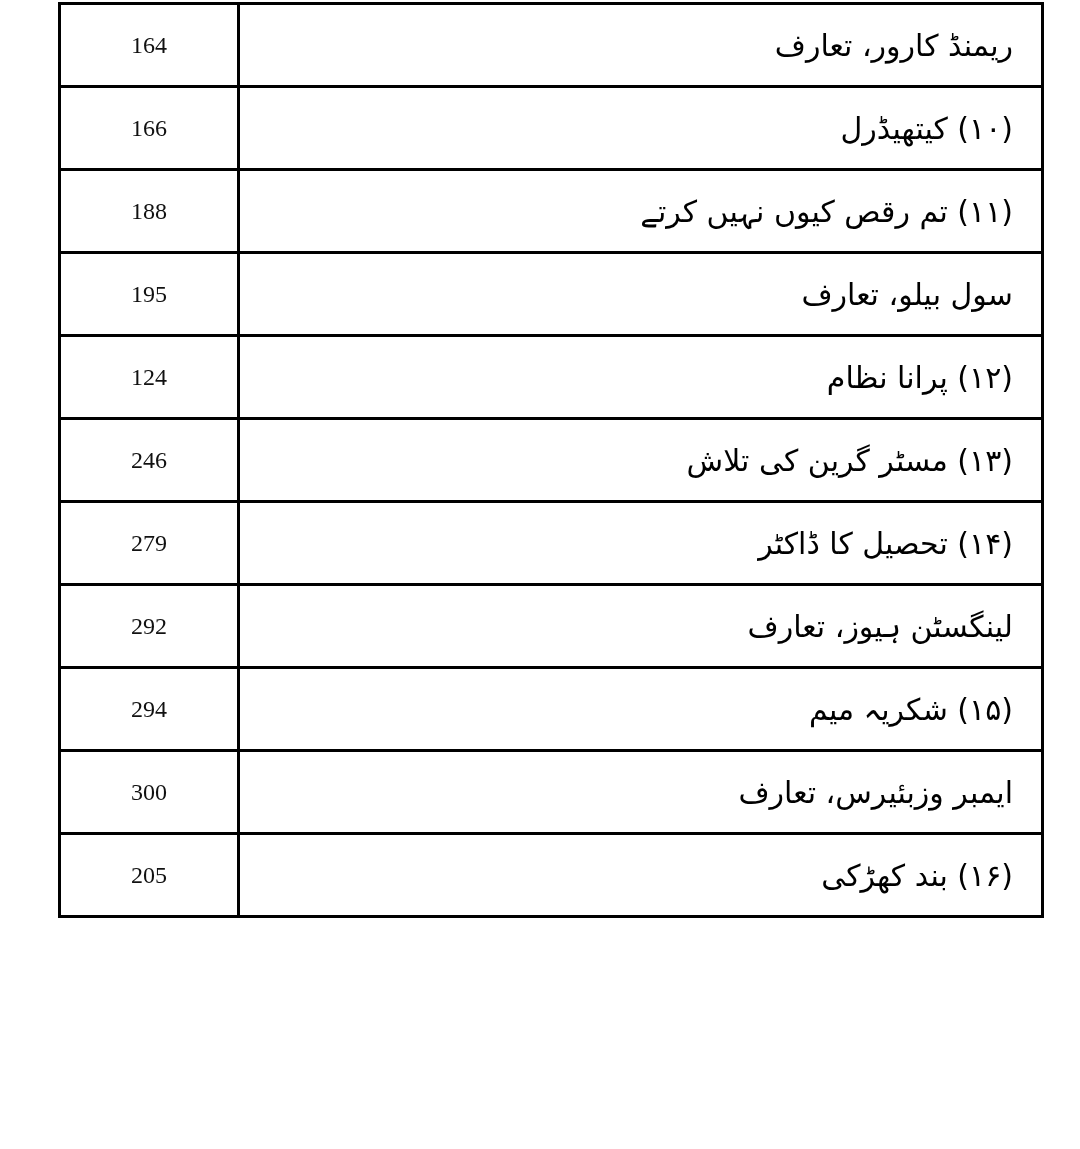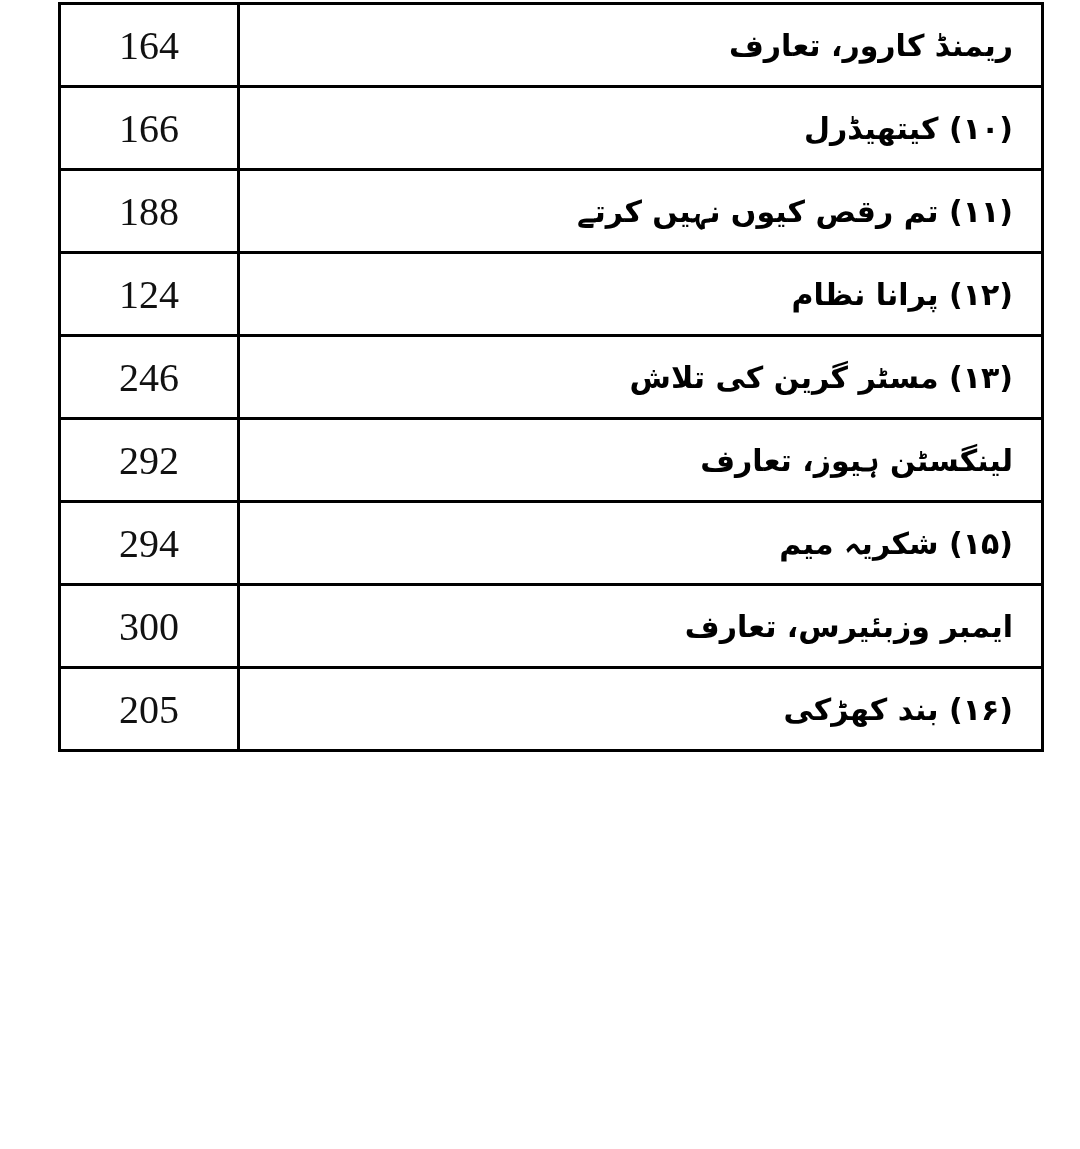--- a/index.html
+++ b/index.html
@@ -23,30 +23,30 @@
     }
     .toc-table td {
       border: 3px solid #000000;
       height: 80px;
       padding: 0;
     }
     .col-page {
       width: 176px;
       text-align: center;
       font-family: "Liberation Serif", "DejaVu Serif", serif;
-      font-size: 40px;
+      font-size: 24px;
       color: #111111;
     }
     .col-title {
       direction: rtl;
       text-align: right;
       padding-right: 28px !important;
       font-family: "DejaVu Sans", sans-serif;
       font-size: 30px;
-      font-weight: bold;
+      font-weight: normal;
       color: #000000;
       white-space: nowrap;
       unicode-bidi: plaintext;
     }
   </style>
 </head>
 <body>
 
 <table class="toc-table">
   <tbody>
@@ -56,26 +56,34 @@
     </tr>
     <tr>
       <td class="col-page">166</td>
       <td class="col-title">(۱۰) کیتھیڈرل</td>
     </tr>
     <tr>
       <td class="col-page">188</td>
       <td class="col-title">(۱۱) تم رقص کیوں نہیں کرتے</td>
     </tr>
     <tr>
+      <td class="col-page">195</td>
+      <td class="col-title">سول بیلو، تعارف</td>
+    </tr>
+    <tr>
       <td class="col-page">124</td>
       <td class="col-title">(۱۲) پرانا نظام</td>
     </tr>
     <tr>
       <td class="col-page">246</td>
       <td class="col-title">(۱۳) مسٹر گرین کی تلاش</td>
+    </tr>
+    <tr>
+      <td class="col-page">279</td>
+      <td class="col-title">(۱۴) تحصیل کا ڈاکٹر</td>
     </tr>
     <tr>
       <td class="col-page">292</td>
       <td class="col-title">لینگسٹن ہیوز، تعارف</td>
     </tr>
     <tr>
       <td class="col-page">294</td>
       <td class="col-title">(۱۵) شکریہ میم</td>
     </tr>
     <tr>

